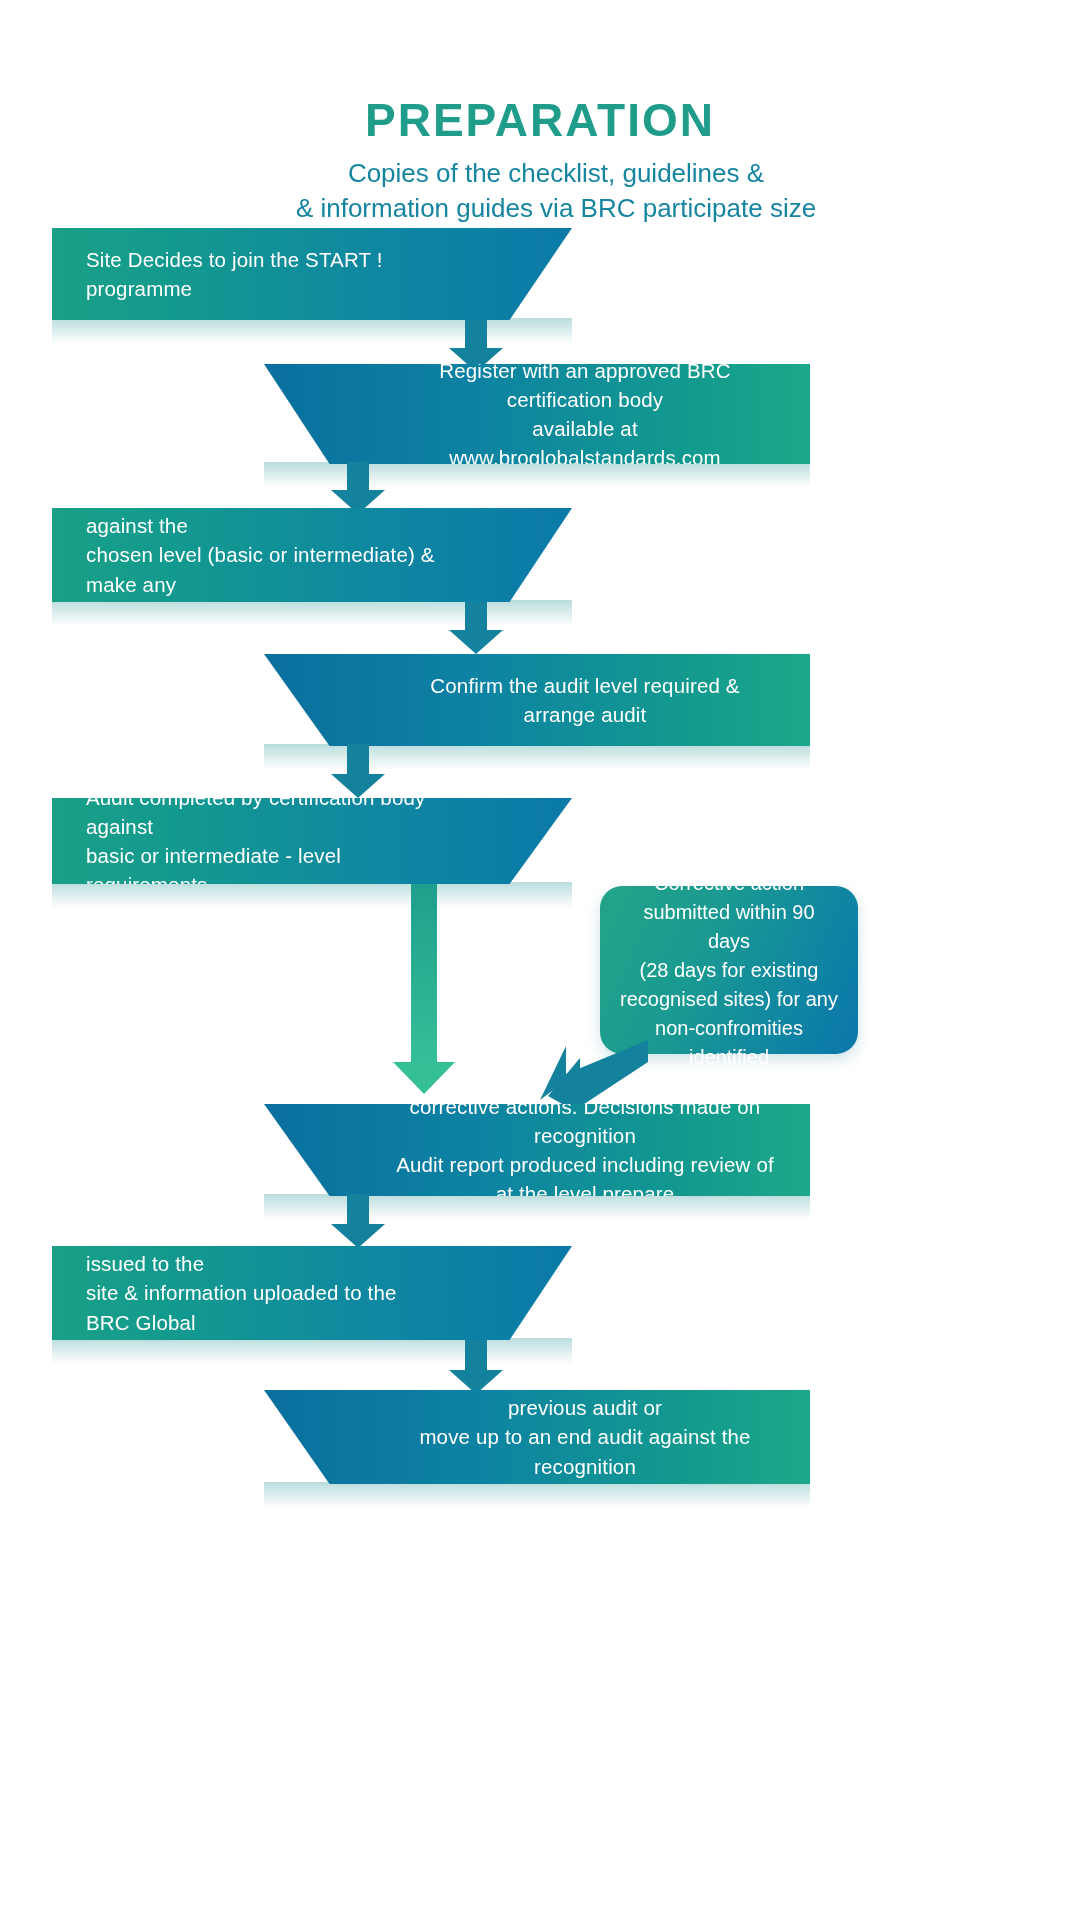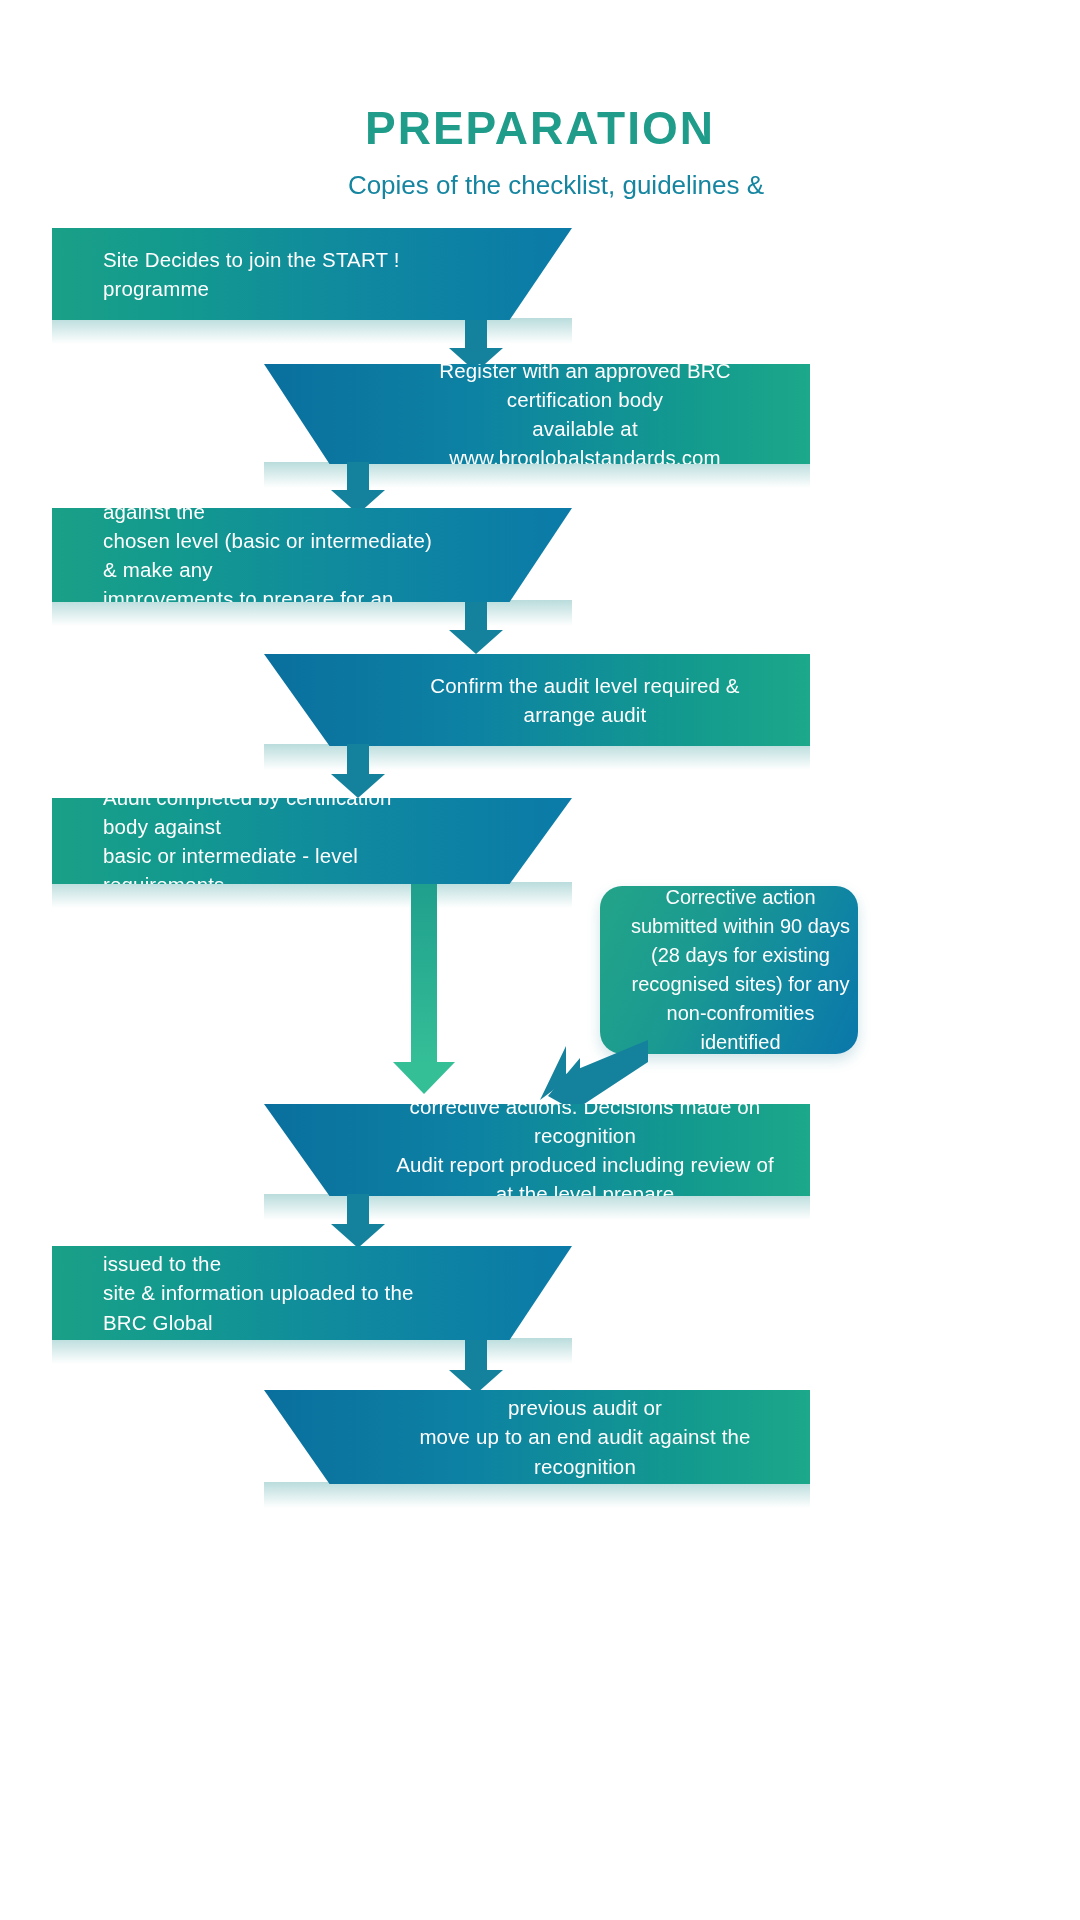--- a/index.html
+++ b/index.html
@@ -9,21 +9,21 @@
     font-family:"Liberation Sans", sans-serif;
     overflow:hidden;
     position:relative;
   }
   #stage{position:relative;width:1080px;height:1920px;}
 
   
   .header{position:absolute;left:0;top:88px;width:1080px;text-align:center;}
   .title{
     font-size:46px;font-weight:bold;letter-spacing:2px;
-    color:#1f9c8a;line-height:1.05;margin:16px;
+    color:#1f9c8a;line-height:1.05;margin:8px;
   }
   .subtitle{
     font-size:26px;color:#1585a0;line-height:1.35;margin-top:12px;
     font-weight:400;
   }
   .subtitle div{white-space:nowrap;padding-left:32px;}
 
   
   .banner{
     position:absolute;
@@ -34,21 +34,21 @@
     line-height:1.42;
     letter-spacing:.15px;
   }
   .banner .txt{width:100%;}
 
   
   .bl{
     background:linear-gradient(90deg,#1aa087 0%,#139a8e 22%,#0f87a1 62%,#0b7aa8 100%);
     clip-path:polygon(0 0, 100% 0, 88% 100%, 0 100%);
     justify-content:flex-end;
-    padding-left:51px;padding-right:130px;
+    padding-left:34px;padding-right:130px;
   }
   
   .br{
     background:linear-gradient(90deg,#0a6f9e 0%,#0d82a3 38%,#139a8e 78%,#1ca88a 100%);
     clip-path:polygon(0 0, 100% 0, 100% 100%, 12% 100%);
     justify-content:flex-end;
     padding-right:34px;padding-left:130px;
     text-align:center;
   }
   .bl .txt{text-align:left;}
@@ -74,34 +74,35 @@
 
   
   .callout{
     position:absolute;
     background:linear-gradient(115deg,#23a488 0%,#1a9a91 38%,#0f83a4 78%,#0a77aa 100%);
     border-radius:22px;
     color:#fff;
     font-size:20px;line-height:1.45;
     text-align:center;
     display:flex;align-items:center;justify-content:flex-end;
-    padding:16px 8px;
+    padding:16px 20px;
     box-sizing:border-box;
     box-shadow:0 6px 14px rgba(20,120,140,.20);
   }
 </style>
 </head>
 <body>
 
 <div id="stage">
 
   <div class="header">
     <div class="title">PREPARATION</div>
     <div class="subtitle">
       <div>Copies of the checklist, guidelines &amp;</div>
+      <div>&amp; information guides via BRC participate size</div>
     </div>
   </div>
 
   <div class="shadow" style="left:52px;top:318px;width:520px;height:26px;"></div>
   <div class="banner bl" style="left:52px;top:228px;width:520px;height:92px;">
     <div class="txt">
       <div>Site Decides to join the START ! programme</div>
     </div>
   </div>
 

